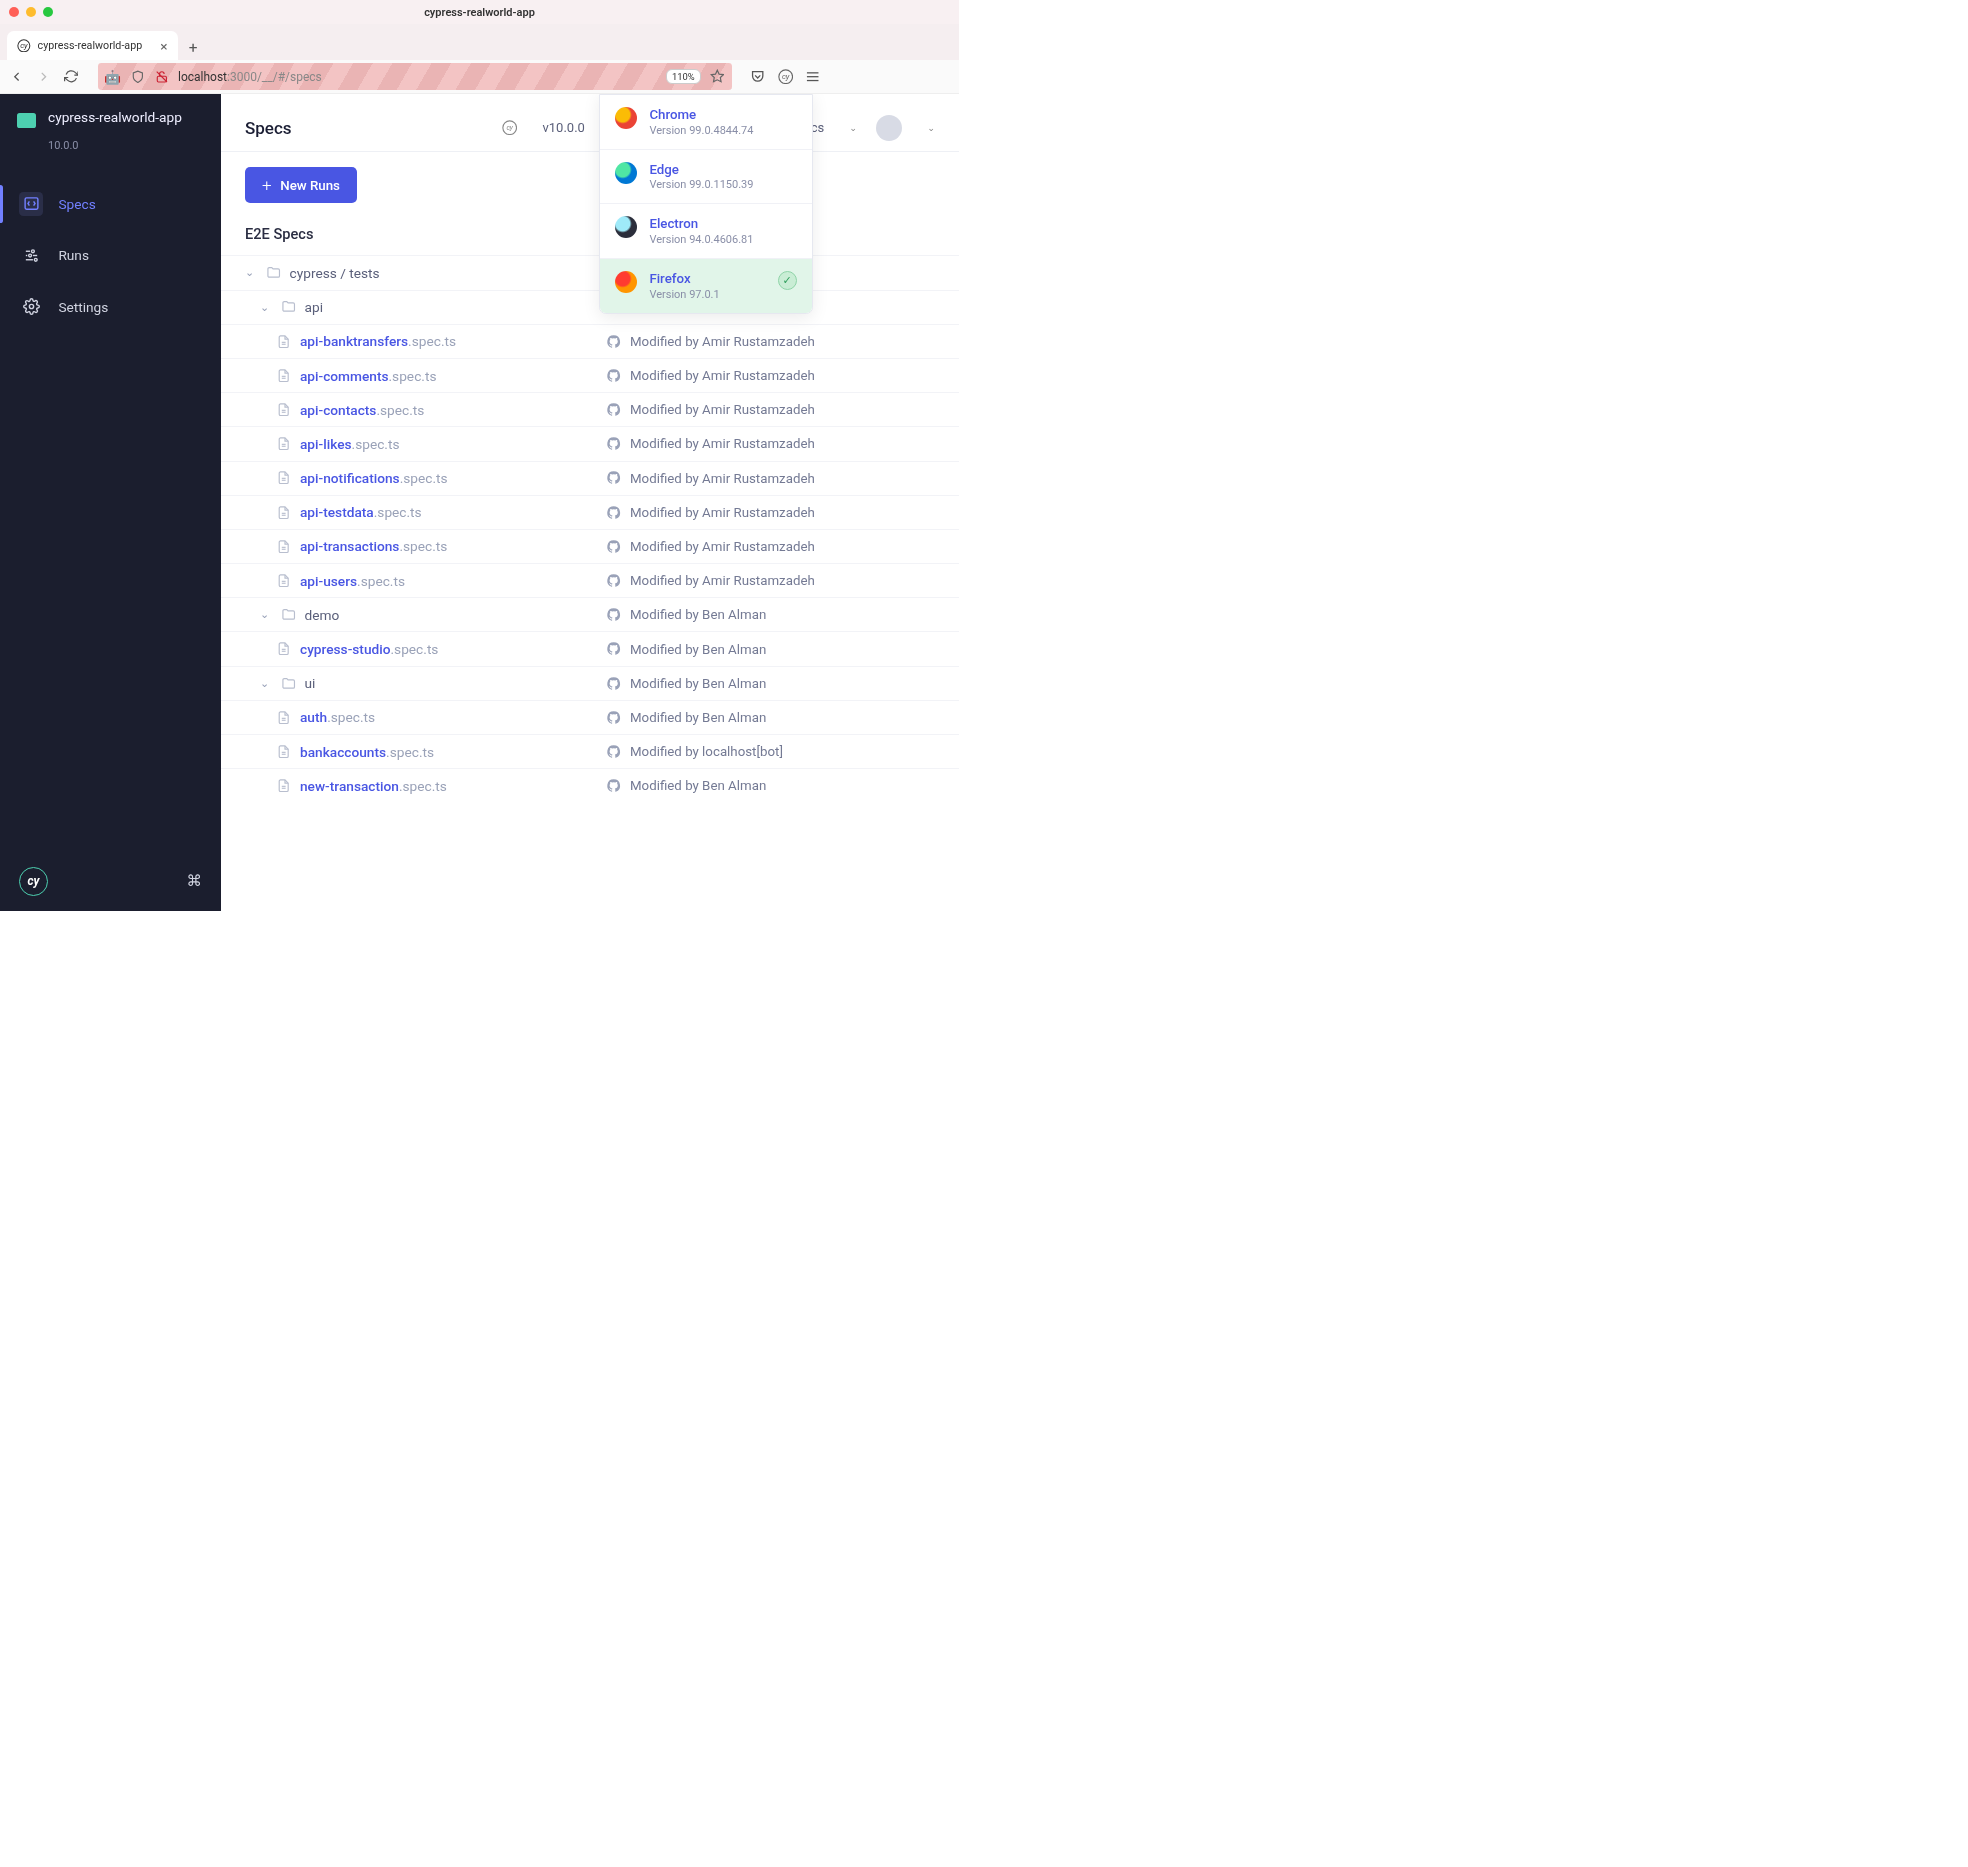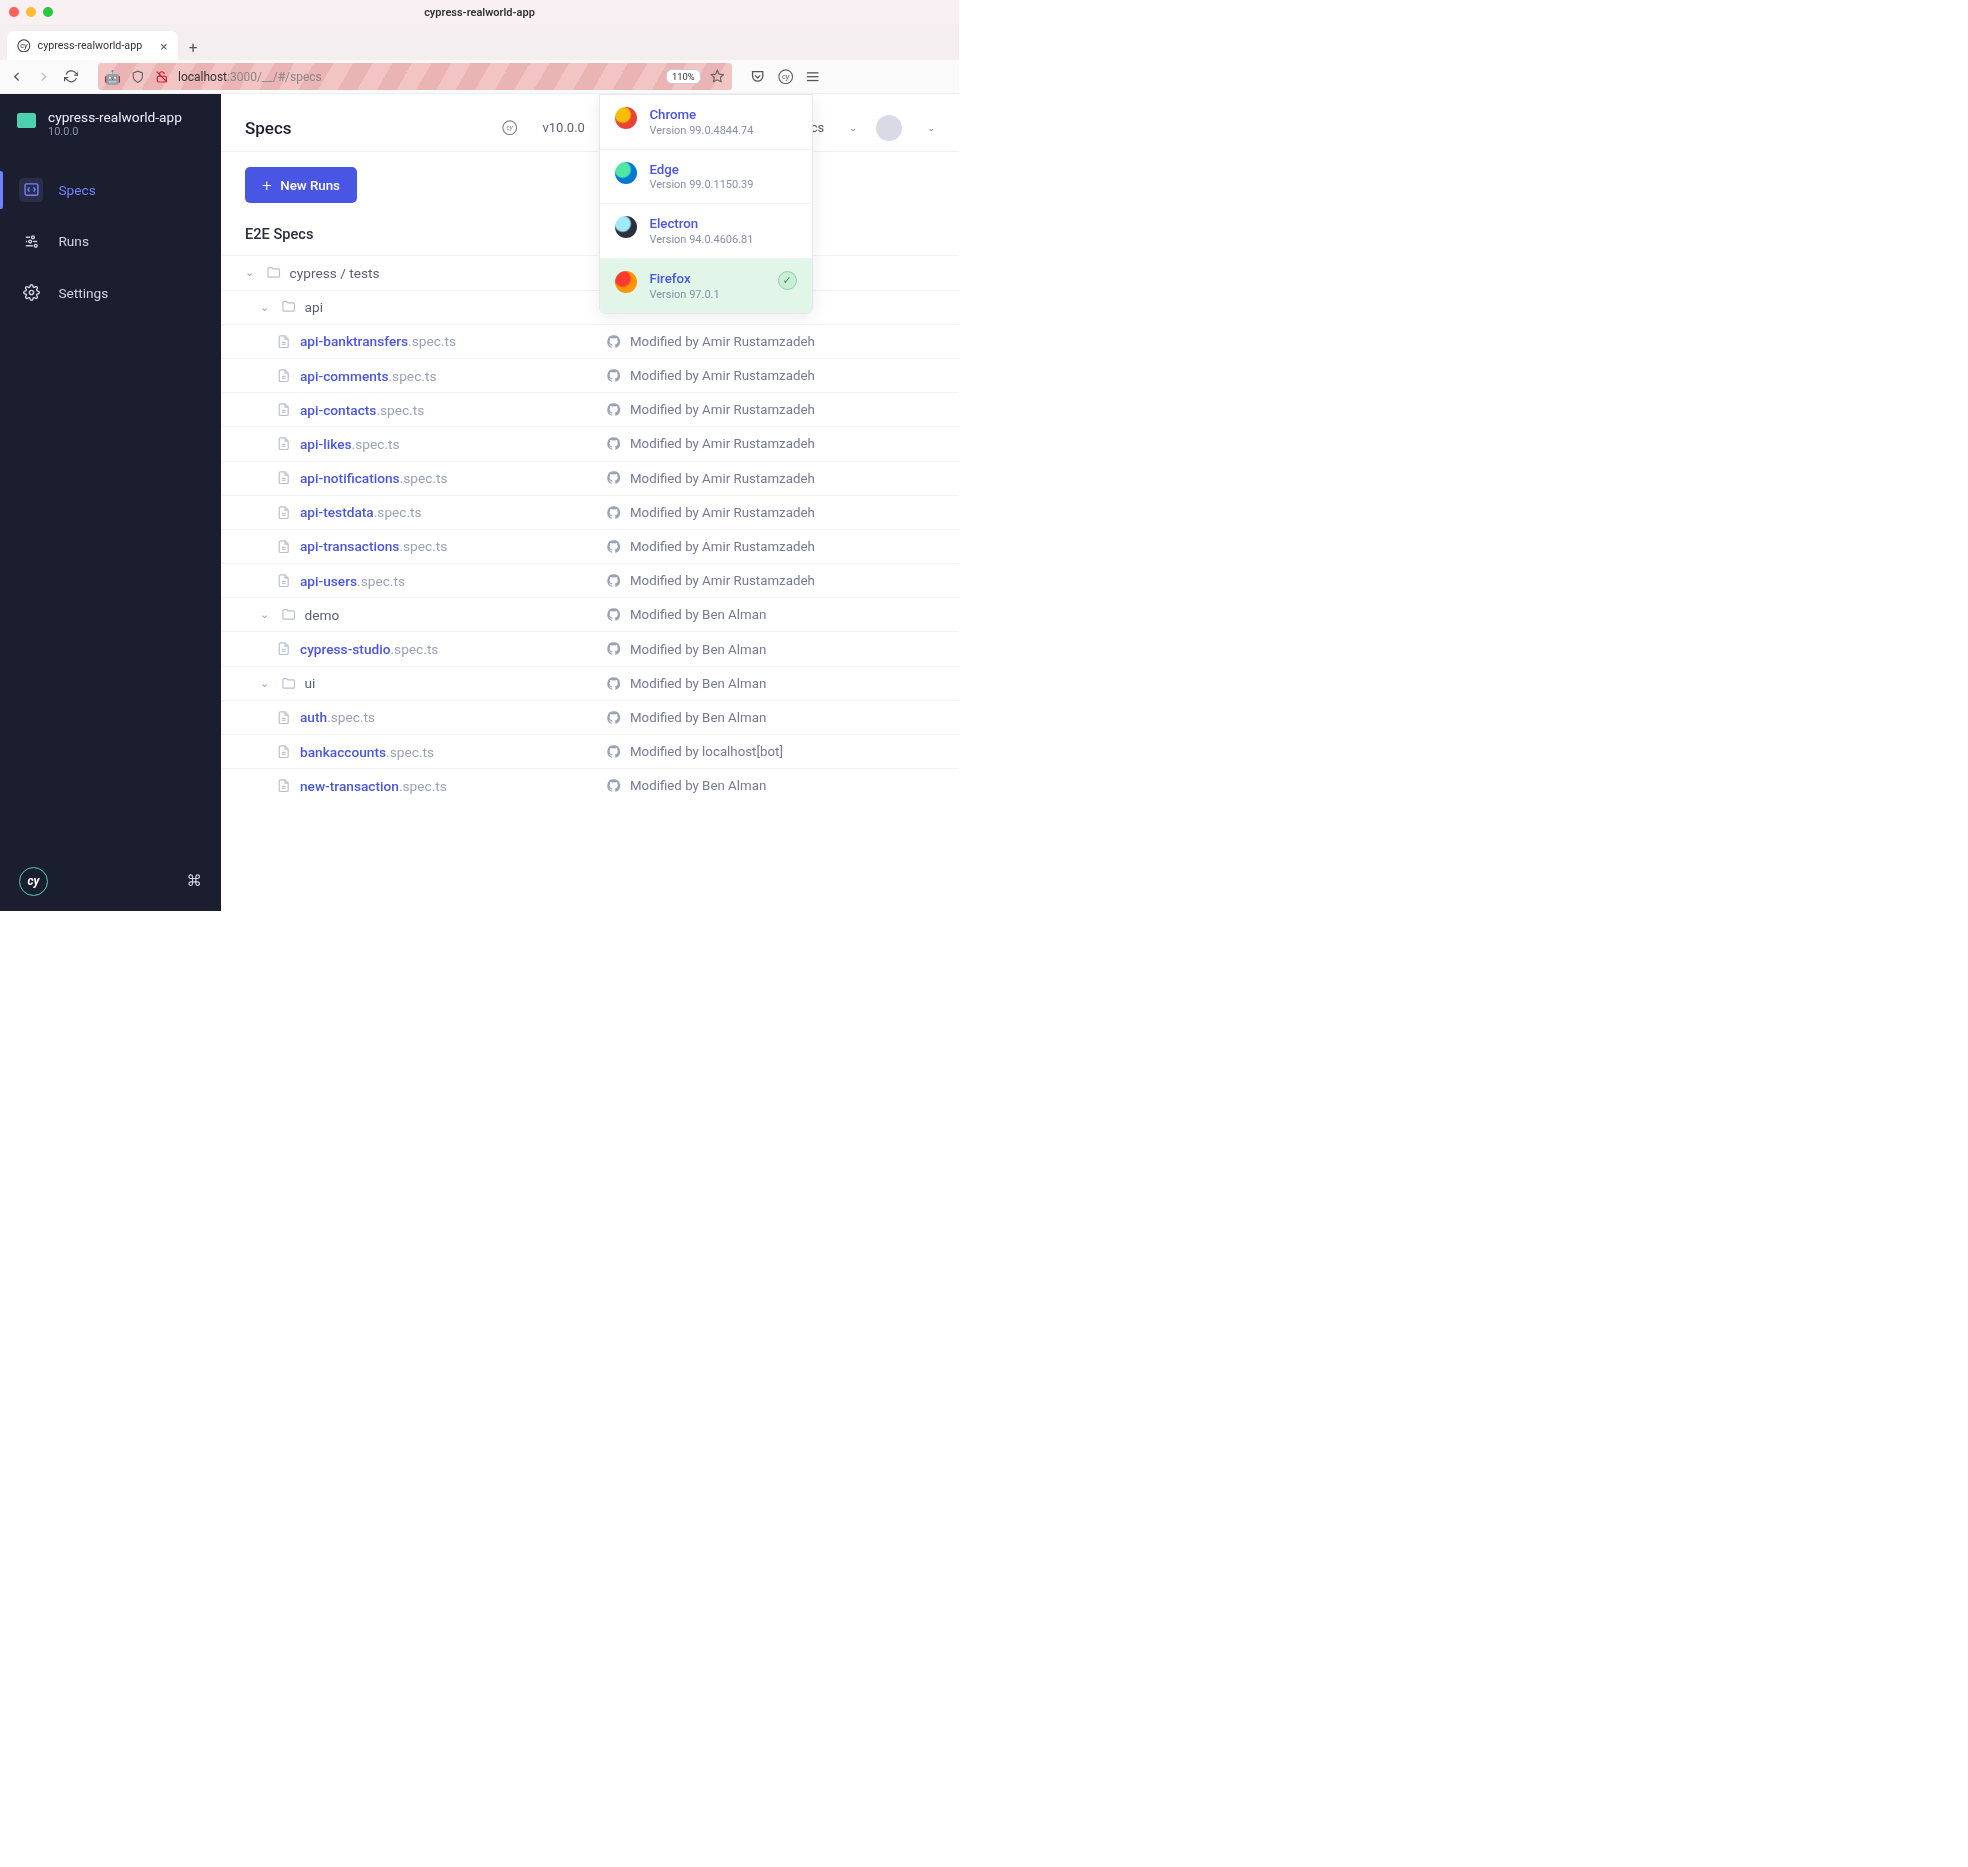--- a/index.html
+++ b/index.html
@@ -22,21 +22,21 @@
 .tool-icon.disabled{color:#bbb}
 .urlbar{flex:1;margin:0 6.8px;height:27px;background:repeating-linear-gradient(120deg,#f3c4c4 0 17px,#eab4b4 17px 34px);border-radius:3.4px;display:flex;align-items:center;padding:0 6.8px;gap:8.6px;max-width:634px}
 .urlbar .url-text{flex:1;font-size:12px;color:#333}
 .urlbar .url-text .muted{color:#888}
 .zoom-badge{background:#fff;border:0.9px solid #ccc;border-radius:6px;padding:0.9px 5.1px;font-size:9.4px;color:#333}
 .app-body{display:flex;height:calc(100% - 94px)}
 .sidebar{width:221px;background:#1b1e2e;color:#fff;display:flex;flex-direction:column;position:relative}
 .sidebar-header{padding:15.4px 17px;display:flex;align-items:flex-start;gap:12px}
 .project-icon{width:19px;height:15.4px;background:#4dd0b0;border-radius:2.6px;margin-top:3.4px}
 .project-name{font-size:13.7px;color:#eef}
-.project-version{font-size:11px;color:#8a8fa8;margin-top:0}
+.project-version{font-size:11px;color:#8a8fa8;margin-top:14px}
 .sidebar-nav{margin-top:10.3px}
 .nav-item{display:flex;align-items:center;gap:15.4px;padding:13.7px 19px;font-size:13.7px;color:#d0d3e0;cursor:pointer;position:relative}
 .nav-item.active{color:#7280ff}
 .nav-item.active::before{content:"";position:absolute;left:0;top:6.8px;bottom:6.8px;width:3.4px;background:#7280ff;border-radius:0 2.6px 2.6px 0}
 .nav-item.active .nav-icon-box{background:#2a2e48}
 .nav-icon-box{width:24px;height:24px;border-radius:4.3px;display:flex;align-items:center;justify-content:center}
 .sidebar-footer{margin-top:auto;display:flex;align-items:center;justify-content:space-between;padding:15.4px 19px}
 .cy-logo{width:29px;height:29px;border-radius:50%;border:1.7px solid #4dd0b0;display:flex;align-items:center;justify-content:center;color:#fff;font-weight:700;font-size:12px;font-style:italic}
 .kbd-icon{color:#d0d3e0;font-size:15.4px}
 .main{flex:1;background:#fff;display:flex;flex-direction:column;position:relative;overflow:hidden}

